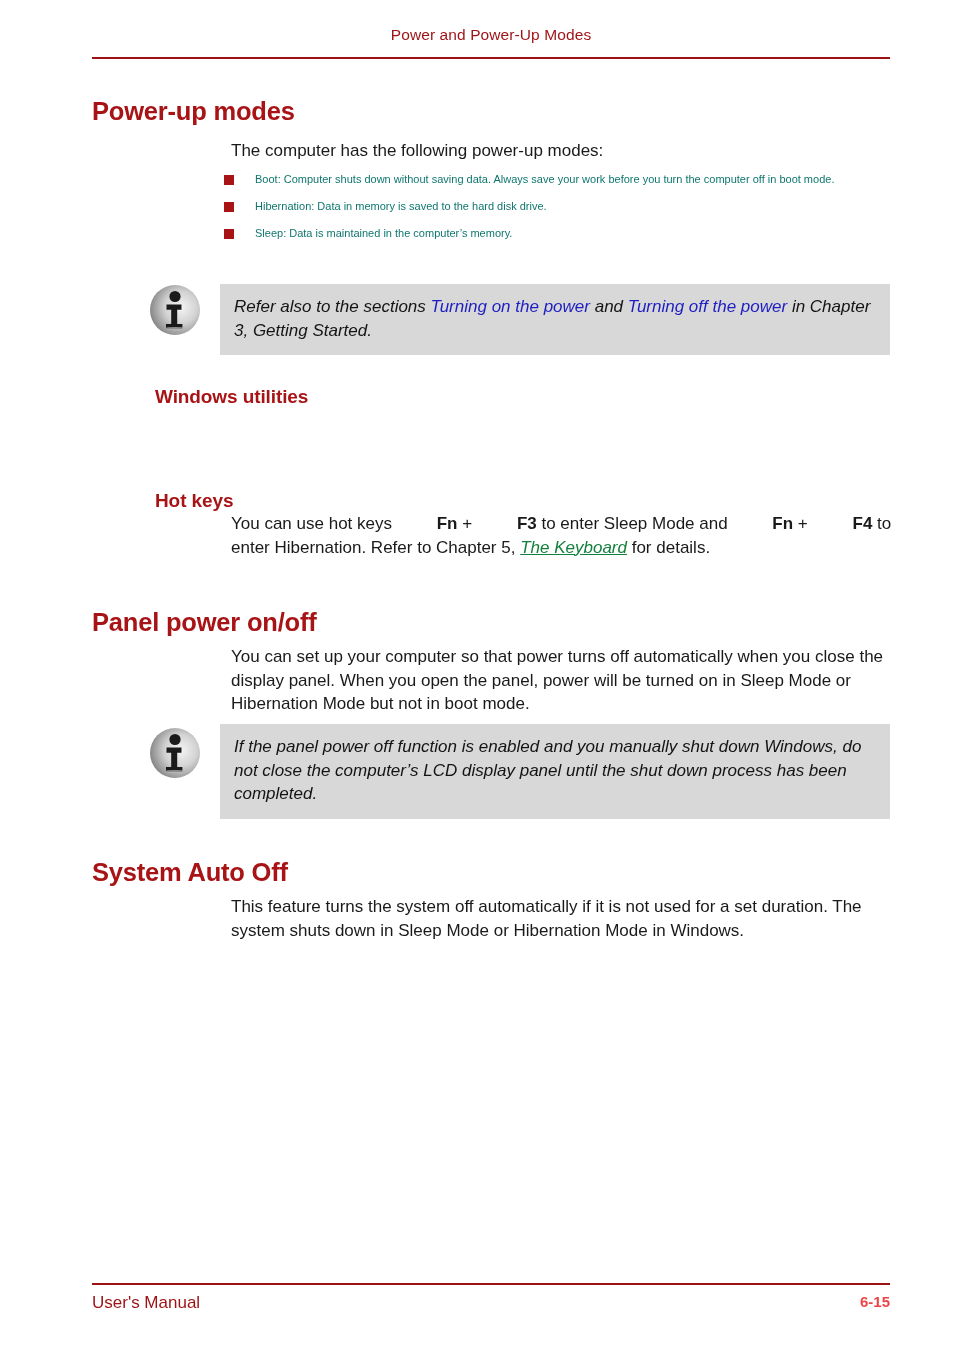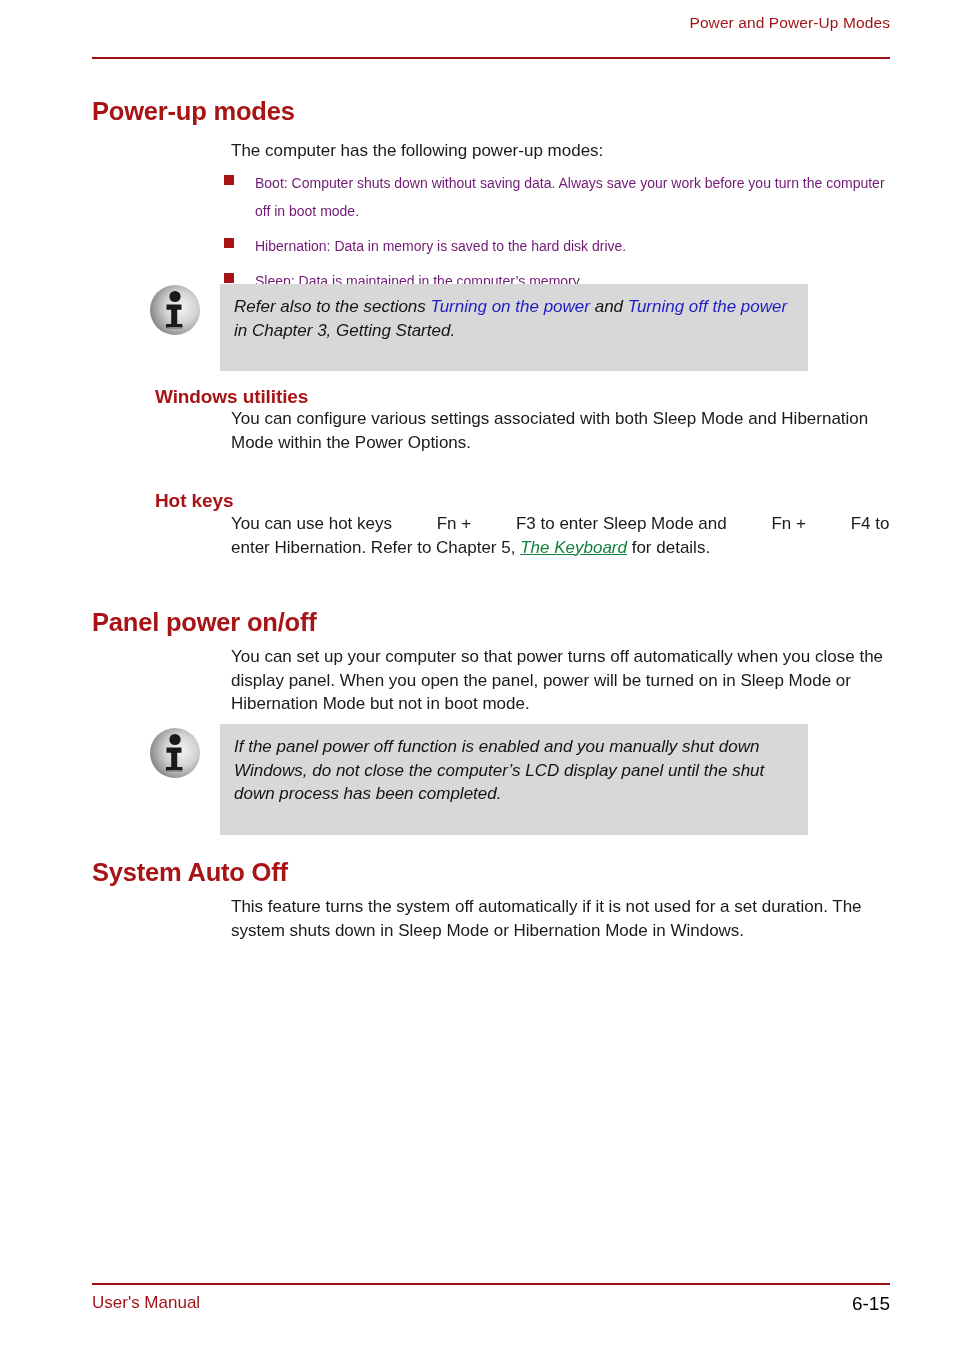--- a/index.html
+++ b/index.html
@@ -20,23 +20,23 @@
     position: relative;
     width: 954px;
     height: 1351px;
     box-sizing: border-box;
   }
 
   
   .page-header {
     position: absolute;
     left: 92px;
-    top: 14px;
-    width: 798px;
-    text-align: right;
+    top: 26px;
+    width: 798px;
+    text-align: center;
   }
   .page-header-text {
     font-size: 15.5px;
     color: #9E1114;
     letter-spacing: 0.1px;
     display: inline-block;
   }
   .header-rule {
     position: absolute;
     left: 92px;
@@ -79,43 +79,43 @@
 
   
   .bullet-list {
     position: absolute;
     left: 222px;
     width: 672px;
   }
   .bullet-item {
     position: relative;
     padding-left: 33px;
-    font-size: 14px;
-    line-height: 28px;
-    color: #701a75;
+    font-size: 11px;
+    line-height: 20px;
+    color: #0f766e;
     margin-bottom: 7px;
   }
   .bullet-item:last-child { margin-bottom: 0; }
   .bullet-square {
     position: absolute;
     left: 2px;
     top: 6px;
     width: 10px;
     height: 10px;
     background: #A81316;
   }
 
   
   .note-box {
     position: absolute;
     left: 220px;
-    width: 588px;
+    width: 670px;
     background: #D8D8D8;
     box-sizing: border-box;
-    padding: 11px 14px 29px 14px;
+    padding: 11px 14px 13px 14px;
   }
   .note-text {
     font-size: 17px;
     line-height: 23.5px;
     font-style: italic;
     color: #141414;
   }
   .note-text .lnk {
     color: #1E1EC3;
     font-style: italic;
@@ -124,21 +124,21 @@
   
   .info-icon {
     position: absolute;
     width: 52px;
     height: 52px;
   }
   .info-icon svg { display: block; }
 
   
   .kbd {
-    font-weight: normal;
+    font-weight: bold;
     padding-left: 40px;
   }
   .lnk-italic {
     color: #15803d;
     font-style: italic;
     text-decoration: underline;
   }
 
   
   .footer-rule {
@@ -155,22 +155,23 @@
     top: 1293px;
     font-size: 17px;
     color: #9E1114;
   }
   .footer-right {
     position: absolute;
     left: 92px;
     top: 1293px;
     width: 798px;
     text-align: right;
-    font-size: 19px;
-    color: #000000;
+    font-size: 15px;
+    color: #ef4444;
+    font-weight: bold;
   }
 </style>
 </head>
 <body>
 
 <div class="page">
 
   <div class="page-header">
     <span class="page-header-text">Power and Power-Up Modes</span>
   </div>
@@ -213,21 +214,20 @@
   </div>
 
   <div class="note-box" style="top:284px;">
     <div class="note-text">
       <span>Refer also to the sections </span><span class="lnk">Turning on the power</span><span> and </span><span class="lnk">Turning off the power</span><span> in Chapter 3, Getting Started.</span>
     </div>
   </div>
 
   <h2 class="h2" style="top:370px;">Windows utilities</h2>
 
-  <div class="body-text" style="top:407px;">You can configure various settings associated with both Sleep Mode and Hibernation Mode within the Power Options.</div>
 
   <h2 class="h2" style="top:474px;">Hot keys</h2>
 
   <div class="body-text" style="top:512px;">
     <span>You can use hot keys </span><span class="kbd">Fn</span><span> + </span><span class="kbd">F3</span><span> to enter Sleep Mode and </span><span class="kbd">Fn</span><span> + </span><span class="kbd">F4</span><span> to enter Hibernation. Refer to Chapter 5, </span><span class="lnk-italic">The Keyboard</span><span> for details.</span>
   </div>
 
   <h1 class="h1" style="top:591px;">Panel power on/off</h1>
 
   <div class="body-text" style="top:645px;">You can set up your computer so that power turns off automatically when you close the display panel. When you open the panel, power will be turned on in Sleep Mode or Hibernation Mode but not in boot mode.</div>

